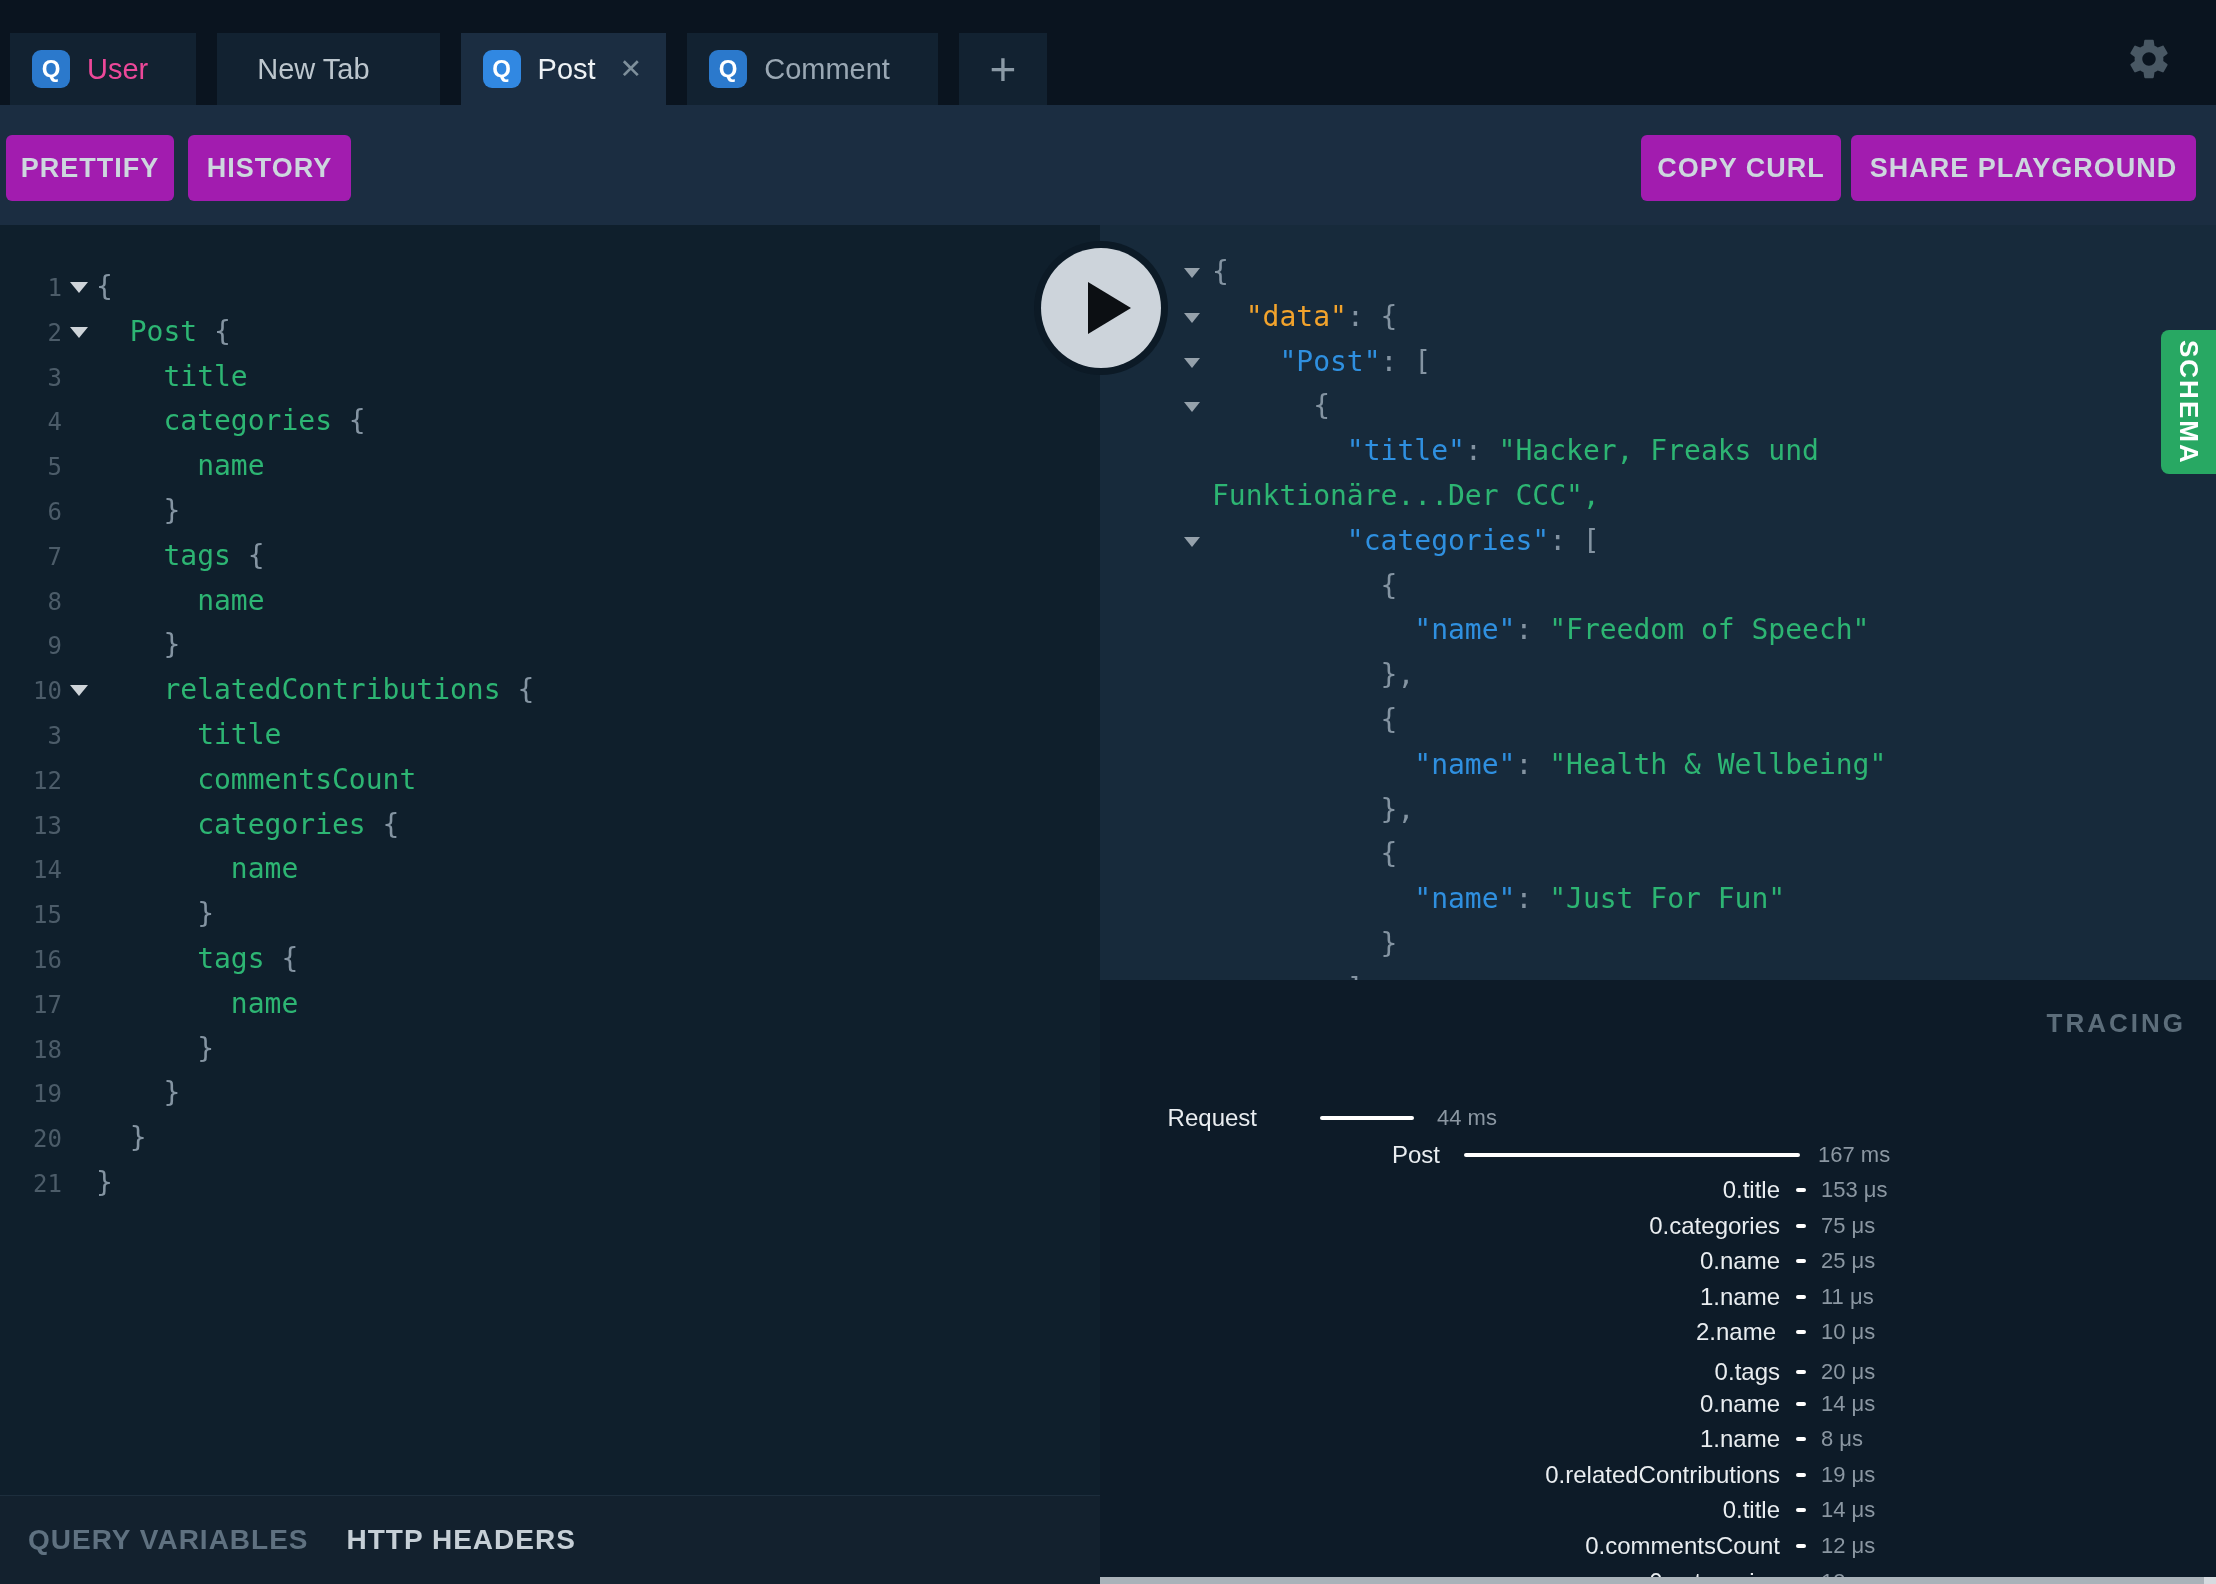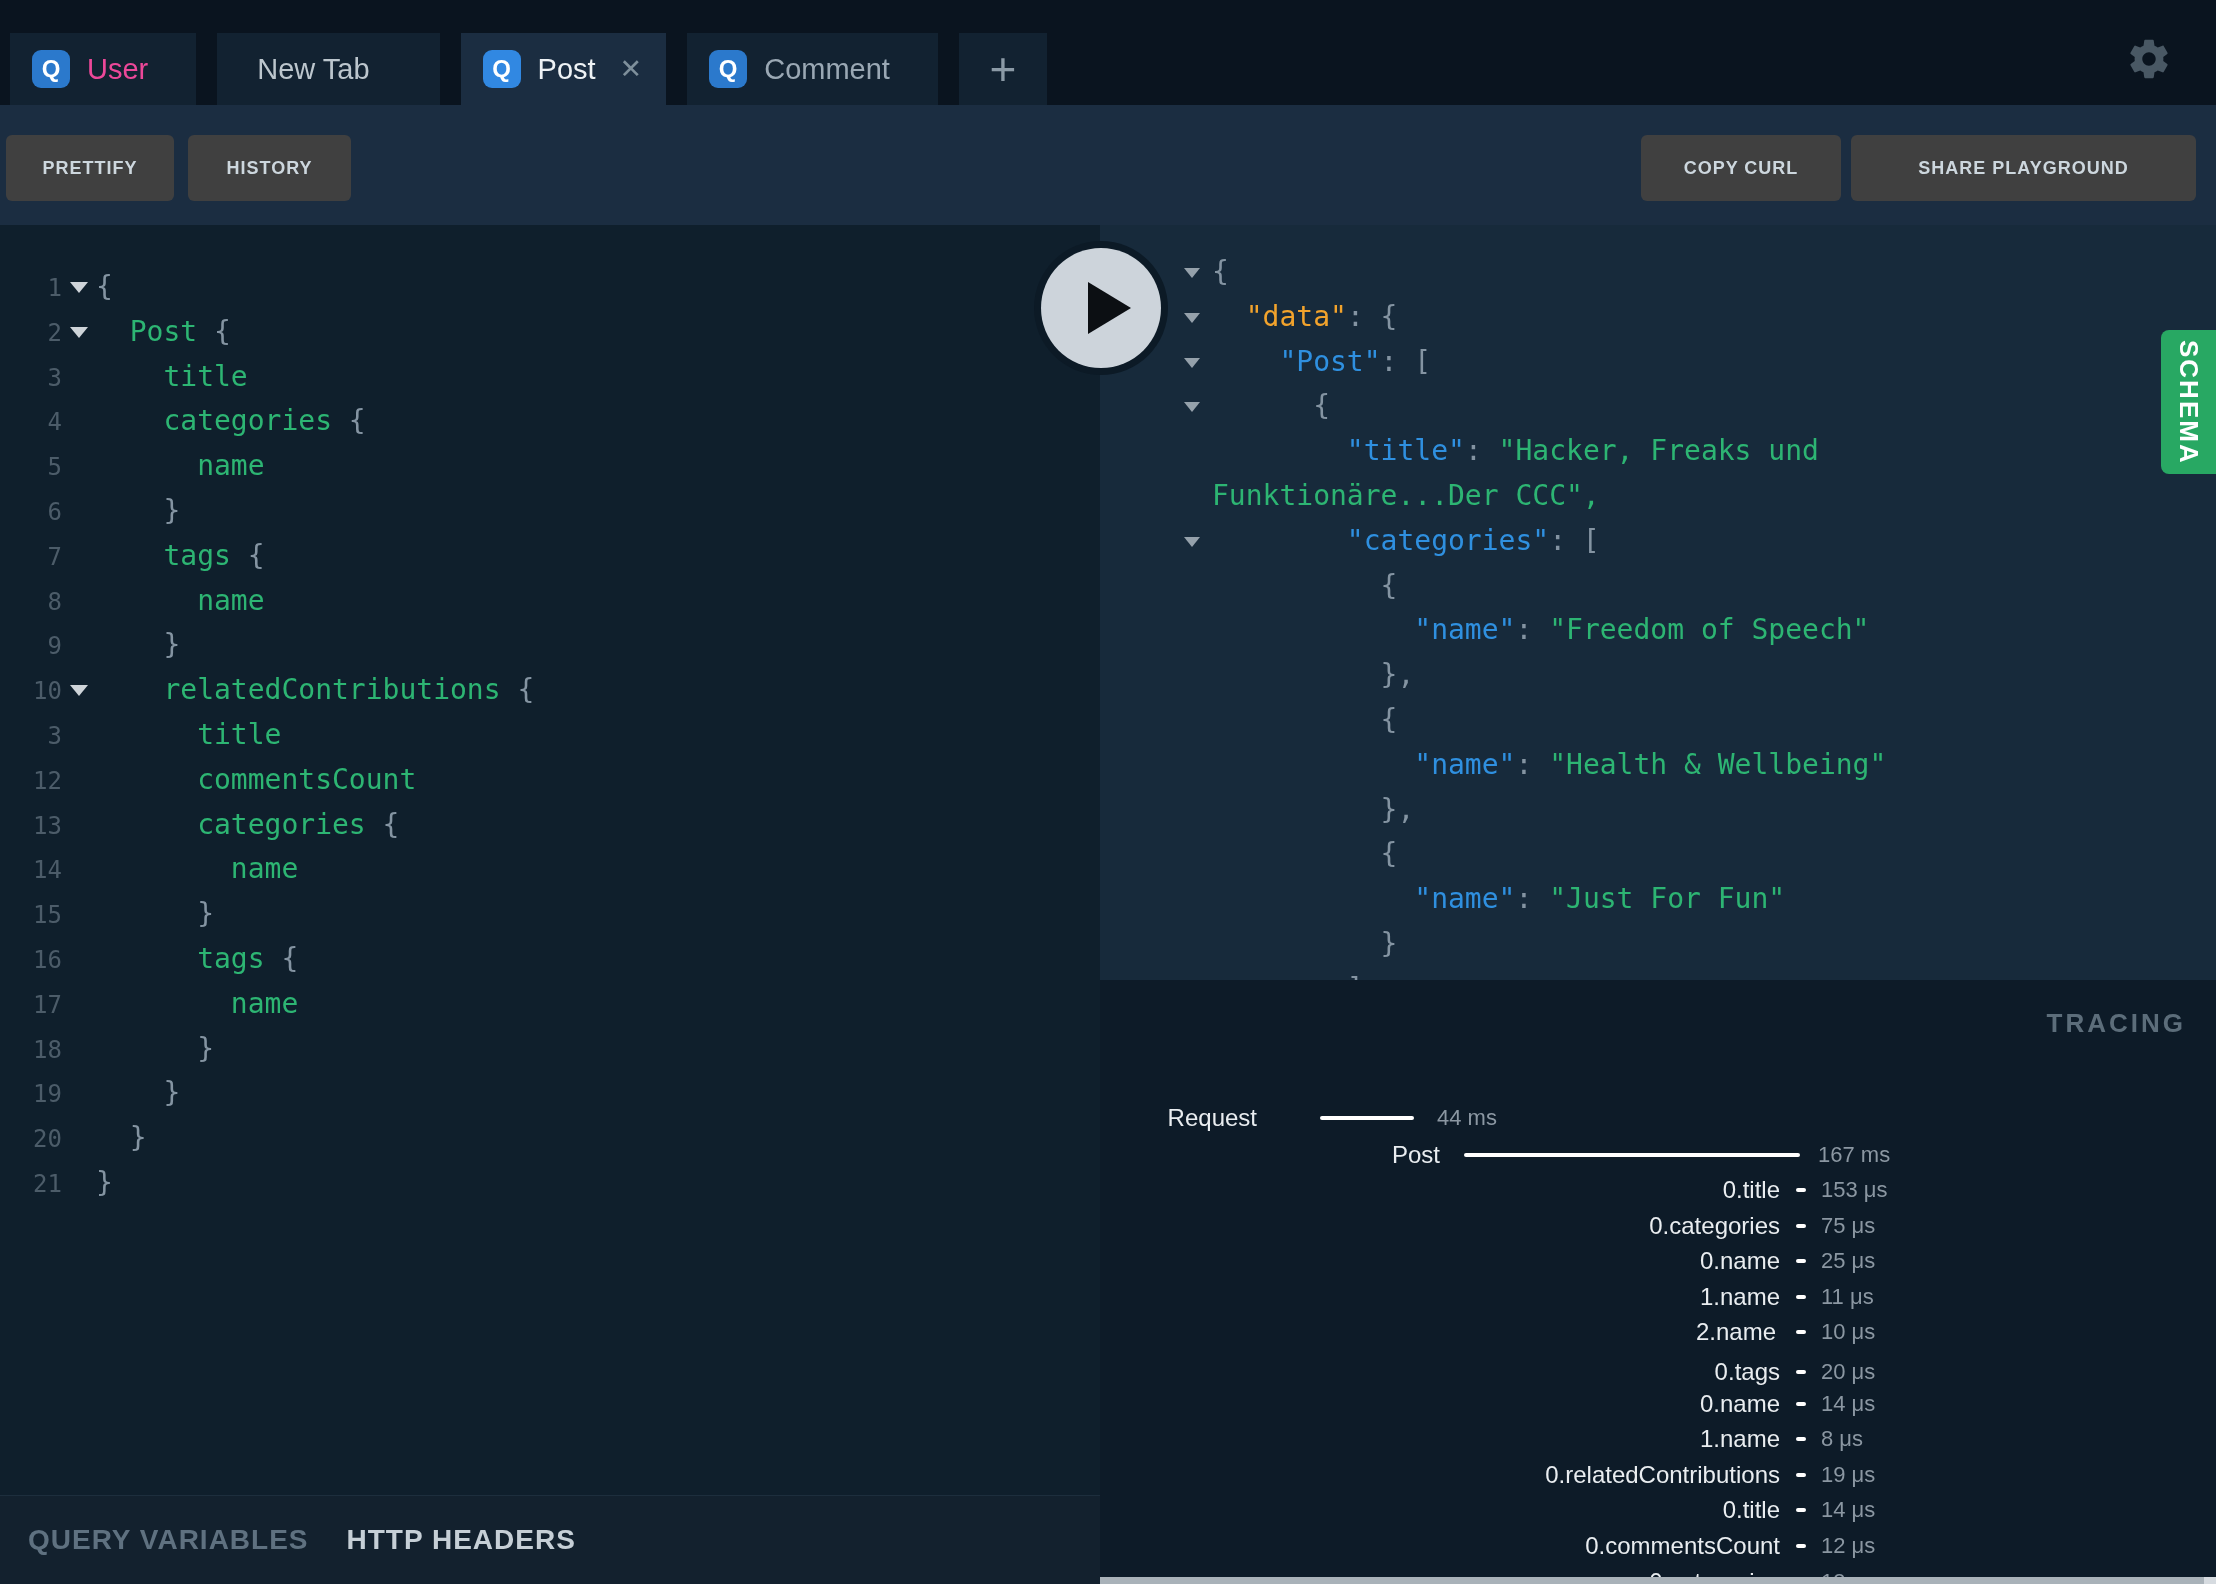--- a/index.html
+++ b/index.html
@@ -22,22 +22,22 @@
   .tab.active .badge{background:var(--badge-blue-active);}
   .tab .lbl{font-size:29px;}
   .tab .close{margin-left:24px;color:#7e8f9b;font-size:27px;line-height:27px;}
   .plustab{display:flex;align-items:center;justify-content:center;background:#122231;width:88px;height:72px;
     color:#8b9aa6;font-size:46px;font-weight:300;cursor:pointer;}
   .gear{position:absolute;right:44px;top:36px;width:46px;height:46px;cursor:pointer;}
   .gear svg{width:46px;height:46px;fill:#495864;}
 
   
   .toolbar{position:absolute;left:0;top:105px;width:2216px;height:120px;background:#1b2d41;}
-  .tbtn{position:absolute;top:30px;height:66px;background:#404040;border-radius:6px;border:none;
-    color:#cdd7de;font-family:"Liberation Sans",sans-serif;font-size:18px;font-weight:600;letter-spacing:1px;cursor:pointer;}
+  .tbtn{position:absolute;top:30px;height:66px;background:#a21caf;border-radius:6px;border:none;
+    color:#cdd7de;font-family:"Liberation Sans",sans-serif;font-size:27px;font-weight:600;letter-spacing:1px;cursor:pointer;}
   .urlwrap{position:absolute;left:364px;top:30px;width:1264px;height:66px;}
   .urlwrap input{width:100%;height:100%;background:#0a1e31;border:2px solid #2c4052;border-radius:10px;
     color:#b9c5ce;font-family:"Liberation Sans",sans-serif;font-size:27px;padding:0 60px 0 24px;outline:none;}
   .reload{position:absolute;right:12px;top:13px;width:40px;height:40px;cursor:pointer;}
   .reload svg{width:40px;height:40px;fill:#5b6c79;}
 
   
   .editor-pane{position:absolute;left:0;top:225px;width:1100px;height:1359px;background:#0f1f2c;}
   .response-pane{position:absolute;left:1100px;top:225px;width:1116px;height:1359px;background:#172a3b;}
   .codewrap{padding-top:40px;font-family:"DejaVu Sans Mono",monospace;font-size:28px;}

